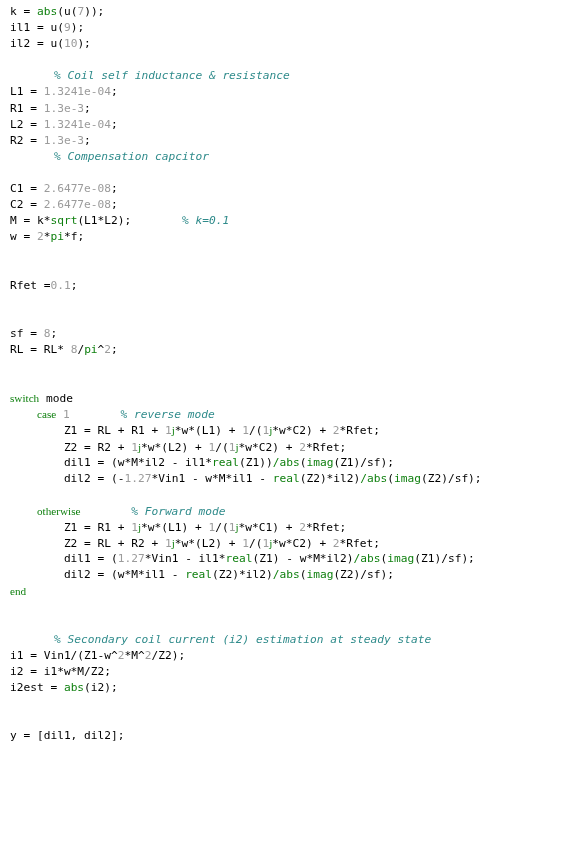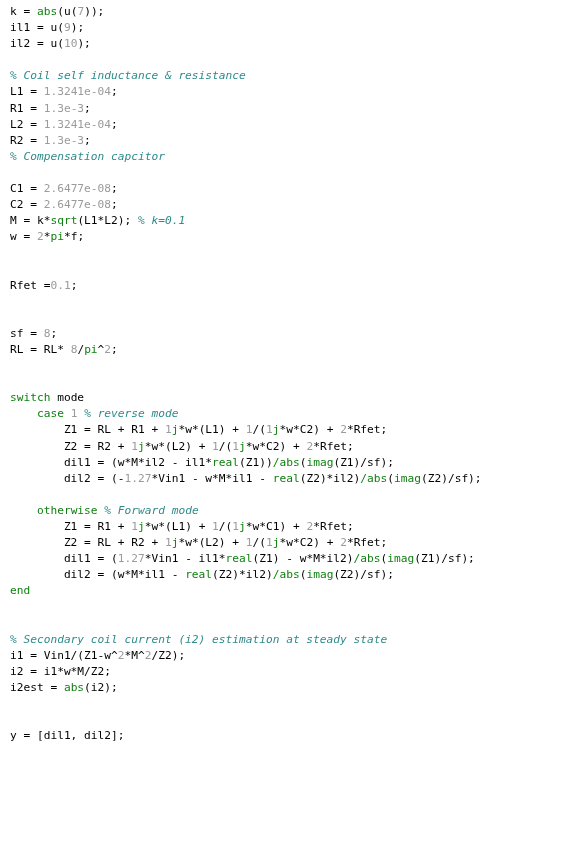--- a/index.html
+++ b/index.html
@@ -23,22 +23,22 @@
   }
   .line {
     height: 16.1px;
     white-space: pre;
   }
   .line.blank {
     height: 16.1px;
   }
   
   .tok-plain    { color: #000000; }
-  .tok-kw       { color: #108010; font-weight: normal; }
+  .tok-kw       { color: #108010; font-weight: normal; font-family: Liberation Serif, serif; }
   .tok-fn       { color: #108010; }
   .tok-num      { color: #9b9b9b; }
-  .tok-comment  { color: #2f8b8b; font-style: italic; }
+  .tok-comment  { color: #2f8b8b; font-style: italic; margin-left: 44px; }
   .tok-slash    { color: #108010; }
 </style>
 </head>
 <body>
 
 <div id="code-listing"><div class="line"><span class="tok-plain">k = </span><span class="tok-fn">abs</span><span class="tok-plain">(u(</span><span class="tok-num">7</span><span class="tok-plain">));</span></div><div class="line"><span class="tok-plain">il1 = u(</span><span class="tok-num">9</span><span class="tok-plain">);</span></div><div class="line"><span class="tok-plain">il2 = u(</span><span class="tok-num">10</span><span class="tok-plain">);</span></div><div class="line blank">&nbsp;</div><div class="line"><span class="tok-comment">% Coil self inductance &amp; resistance</span></div><div class="line"><span class="tok-plain">L1 = </span><span class="tok-num">1.3241e-04</span><span class="tok-plain">;</span></div><div class="line"><span class="tok-plain">R1 = </span><span class="tok-num">1.3e-3</span><span class="tok-plain">;</span></div><div class="line"><span class="tok-plain">L2 = </span><span class="tok-num">1.3241e-04</span><span class="tok-plain">;</span></div><div class="line"><span class="tok-plain">R2 = </span><span class="tok-num">1.3e-3</span><span class="tok-plain">;</span></div><div class="line"><span class="tok-comment">% Compensation capcitor</span></div><div class="line blank">&nbsp;</div><div class="line"><span class="tok-plain">C1 = </span><span class="tok-num">2.6477e-08</span><span class="tok-plain">;</span></div><div class="line"><span class="tok-plain">C2 = </span><span class="tok-num">2.6477e-08</span><span class="tok-plain">;</span></div><div class="line"><span class="tok-plain">M = k*</span><span class="tok-fn">sqrt</span><span class="tok-plain">(L1*L2); </span><span class="tok-comment">% k=0.1</span></div><div class="line"><span class="tok-plain">w = </span><span class="tok-num">2</span><span class="tok-plain">*</span><span class="tok-fn">pi</span><span class="tok-plain">*f;</span></div><div class="line blank">&nbsp;</div><div class="line blank">&nbsp;</div><div class="line"><span class="tok-plain">Rfet =</span><span class="tok-num">0.1</span><span class="tok-plain">;</span></div><div class="line blank">&nbsp;</div><div class="line blank">&nbsp;</div><div class="line"><span class="tok-plain">sf = </span><span class="tok-num">8</span><span class="tok-plain">;</span></div><div class="line"><span class="tok-plain">RL = RL* </span><span class="tok-num">8</span><span class="tok-plain">/</span><span class="tok-fn">pi</span><span class="tok-plain">^</span><span class="tok-num">2</span><span class="tok-plain">;</span></div><div class="line blank">&nbsp;</div><div class="line blank">&nbsp;</div><div class="line"><span class="tok-kw">switch</span><span class="tok-plain"> mode</span></div><div class="line"><span class="tok-plain">    </span><span class="tok-kw">case</span><span class="tok-plain"> </span><span class="tok-num">1</span><span class="tok-plain"> </span><span class="tok-comment">% reverse mode</span></div><div class="line"><span class="tok-plain">        Z1 = RL + R1 + </span><span class="tok-num">1</span><span class="tok-kw">j</span><span class="tok-plain">*w*(L1) + </span><span class="tok-num">1</span><span class="tok-plain">/(</span><span class="tok-num">1</span><span class="tok-kw">j</span><span class="tok-plain">*w*C2) + </span><span class="tok-num">2</span><span class="tok-plain">*Rfet;</span></div><div class="line"><span class="tok-plain">        Z2 = R2 + </span><span class="tok-num">1</span><span class="tok-kw">j</span><span class="tok-plain">*w*(L2) + </span><span class="tok-num">1</span><span class="tok-plain">/(</span><span class="tok-num">1</span><span class="tok-kw">j</span><span class="tok-plain">*w*C2) + </span><span class="tok-num">2</span><span class="tok-plain">*Rfet;</span></div><div class="line"><span class="tok-plain">        dil1 = (w*M*il2 - il1*</span><span class="tok-fn">real</span><span class="tok-plain">(Z1))</span><span class="tok-slash">/</span><span class="tok-fn">abs</span><span class="tok-plain">(</span><span class="tok-fn">imag</span><span class="tok-plain">(Z1)/sf);</span></div><div class="line"><span class="tok-plain">        dil2 = (-</span><span class="tok-num">1.27</span><span class="tok-plain">*Vin1 - w*M*il1 - </span><span class="tok-fn">real</span><span class="tok-plain">(Z2)*il2)</span><span class="tok-slash">/</span><span class="tok-fn">abs</span><span class="tok-plain">(</span><span class="tok-fn">imag</span><span class="tok-plain">(Z2)/sf);</span></div><div class="line blank">&nbsp;</div><div class="line"><span class="tok-plain">    </span><span class="tok-kw">otherwise</span><span class="tok-plain"> </span><span class="tok-comment">% Forward mode</span></div><div class="line"><span class="tok-plain">        Z1 = R1 + </span><span class="tok-num">1</span><span class="tok-kw">j</span><span class="tok-plain">*w*(L1) + </span><span class="tok-num">1</span><span class="tok-plain">/(</span><span class="tok-num">1</span><span class="tok-kw">j</span><span class="tok-plain">*w*C1) + </span><span class="tok-num">2</span><span class="tok-plain">*Rfet;</span></div><div class="line"><span class="tok-plain">        Z2 = RL + R2 + </span><span class="tok-num">1</span><span class="tok-kw">j</span><span class="tok-plain">*w*(L2) + </span><span class="tok-num">1</span><span class="tok-plain">/(</span><span class="tok-num">1</span><span class="tok-kw">j</span><span class="tok-plain">*w*C2) + </span><span class="tok-num">2</span><span class="tok-plain">*Rfet;</span></div><div class="line"><span class="tok-plain">        dil1 = (</span><span class="tok-num">1.27</span><span class="tok-plain">*Vin1 - il1*</span><span class="tok-fn">real</span><span class="tok-plain">(Z1) - w*M*il2)</span><span class="tok-slash">/</span><span class="tok-fn">abs</span><span class="tok-plain">(</span><span class="tok-fn">imag</span><span class="tok-plain">(Z1)/sf);</span></div><div class="line"><span class="tok-plain">        dil2 = (w*M*il1 - </span><span class="tok-fn">real</span><span class="tok-plain">(Z2)*il2)</span><span class="tok-slash">/</span><span class="tok-fn">abs</span><span class="tok-plain">(</span><span class="tok-fn">imag</span><span class="tok-plain">(Z2)/sf);</span></div><div class="line"><span class="tok-kw">end</span></div><div class="line blank">&nbsp;</div><div class="line blank">&nbsp;</div><div class="line"><span class="tok-comment">% Secondary coil current (i2) estimation at steady state</span></div><div class="line"><span class="tok-plain">i1 = Vin1/(Z1-w^</span><span class="tok-num">2</span><span class="tok-plain">*M^</span><span class="tok-num">2</span><span class="tok-plain">/Z2);</span></div><div class="line"><span class="tok-plain">i2 = i1*w*M/Z2;</span></div><div class="line"><span class="tok-plain">i2est = </span><span class="tok-fn">abs</span><span class="tok-plain">(i2);</span></div><div class="line blank">&nbsp;</div><div class="line blank">&nbsp;</div><div class="line"><span class="tok-plain">y = [dil1, dil2];</span></div></div>
 
 </body></html>

